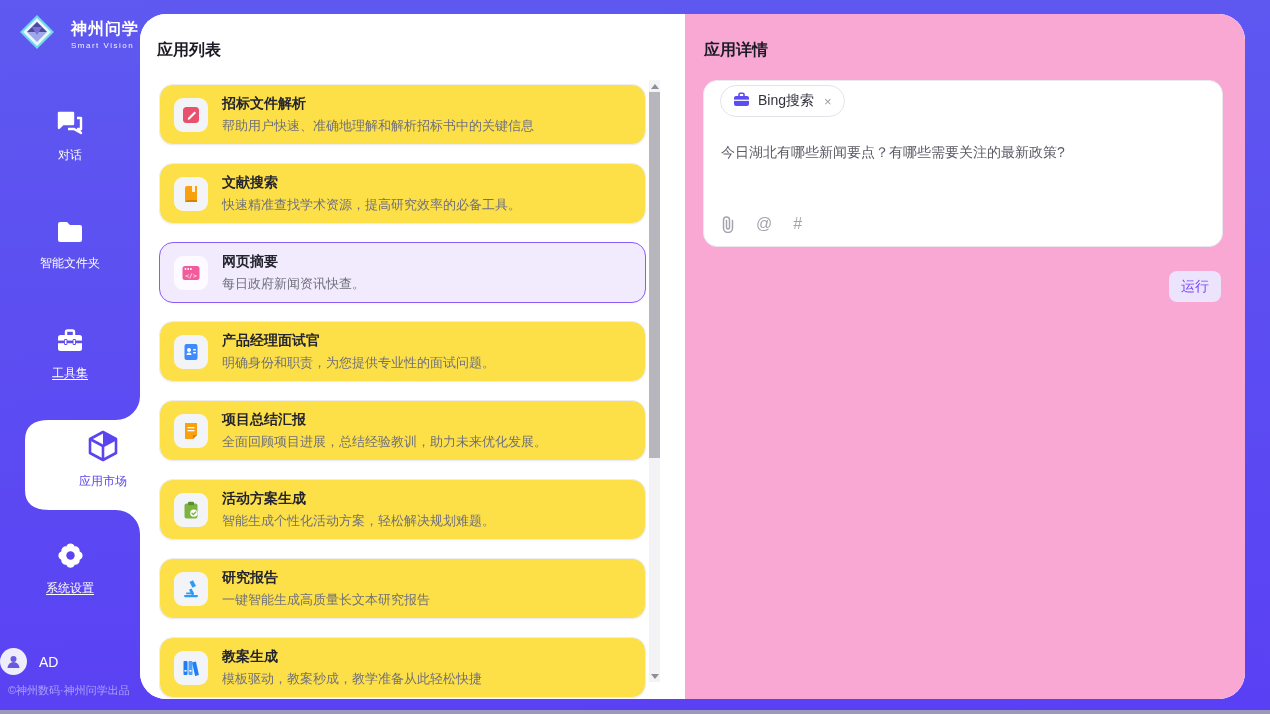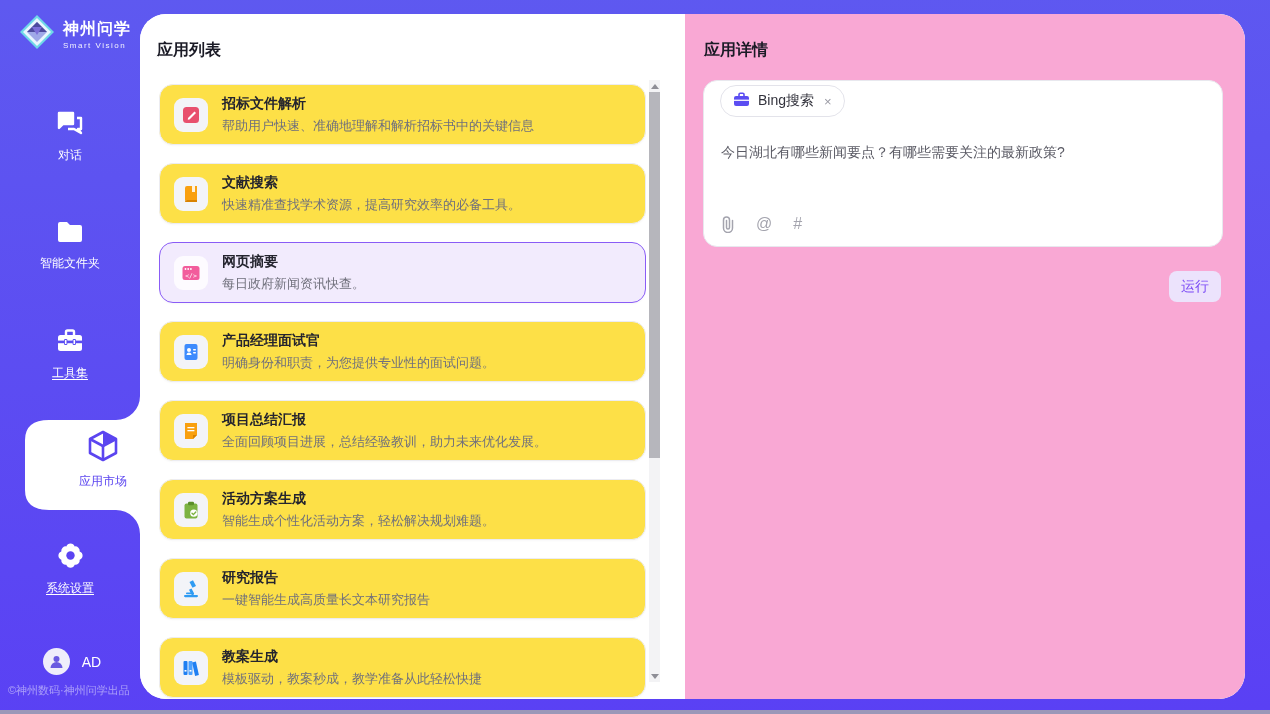--- a/index.html
+++ b/index.html
@@ -10,34 +10,34 @@
     overflow:hidden;
   }
   #app {
     position:relative; width:1270px; height:710px;
     background:linear-gradient(178deg,#5e59f0 0%,#5a40f4 100%);
   }
   #bottom-strip { position:absolute; left:0; top:710px; width:1270px; height:4px; background:#9b98b8; }
 
   
   .sidebar { position:absolute; left:0; top:0; width:140px; height:710px; color:#fff; }
-  .logo-row { position:absolute; top:13px; left:18px; display:flex; align-items:center; gap:7px; }
+  .logo-row { position:absolute; top:13px; left:18px; display:flex; align-items:center; gap:15px; }
   .logo-text .cn { font-size:16px; font-weight:bold; letter-spacing:1px; }
   .logo-text .en { font-size:8px; letter-spacing:1.5px; opacity:.92; margin-top:1px; }
 
   .nav-item { position:absolute; left:0; width:140px; display:flex; flex-direction:column; align-items:center; gap:7px; cursor:pointer; }
   .nav-item .lbl { font-size:12px; color:#fff; }
   .nav-item .lbl.underline { text-decoration:underline; text-underline-offset:2px; }
   .nav-chat { top:110px; } .nav-folder { top:220px; } .nav-tools { top:328px; } .nav-settings { top:542px; }
 
   .active-tab-shape { position:absolute; left:25px; top:396px; width:115px; height:138px; pointer-events:none; }
   .nav-market { top:430px; z-index:3;margin-left:33px; }
   .nav-market .lbl { color:#5b45f0; }
 
-  .user-row { position:absolute; top:648px; left:0; width:144px; display:flex; align-items:center; justify-content:center; gap:12px; }
+  .user-row { position:absolute; top:648px; left:0; width:144px; display:flex; align-items:center; gap:12px; }
   .avatar { width:27px; height:27px; border-radius:50%; background:#efedfb; display:flex; align-items:center; justify-content:center; }
   .user-initials { font-size:14px; color:#fff; }
   .sidebar-footer { position:absolute; top:683px; left:8px; font-size:11px; color:rgba(255,255,255,.48); white-space:nowrap; }
 
   
   .content { position:absolute; left:140px; top:14px; width:1105px; height:685px; background:#ffffff; border-radius:26px; overflow:hidden; }
 
   
   .list-panel { position:absolute; left:0; top:0; width:545px; height:685px; background:#fff;text-decoration:underline; }
   .panel-title { font-size:16px; font-weight:bold; color:#1b1b26; }

